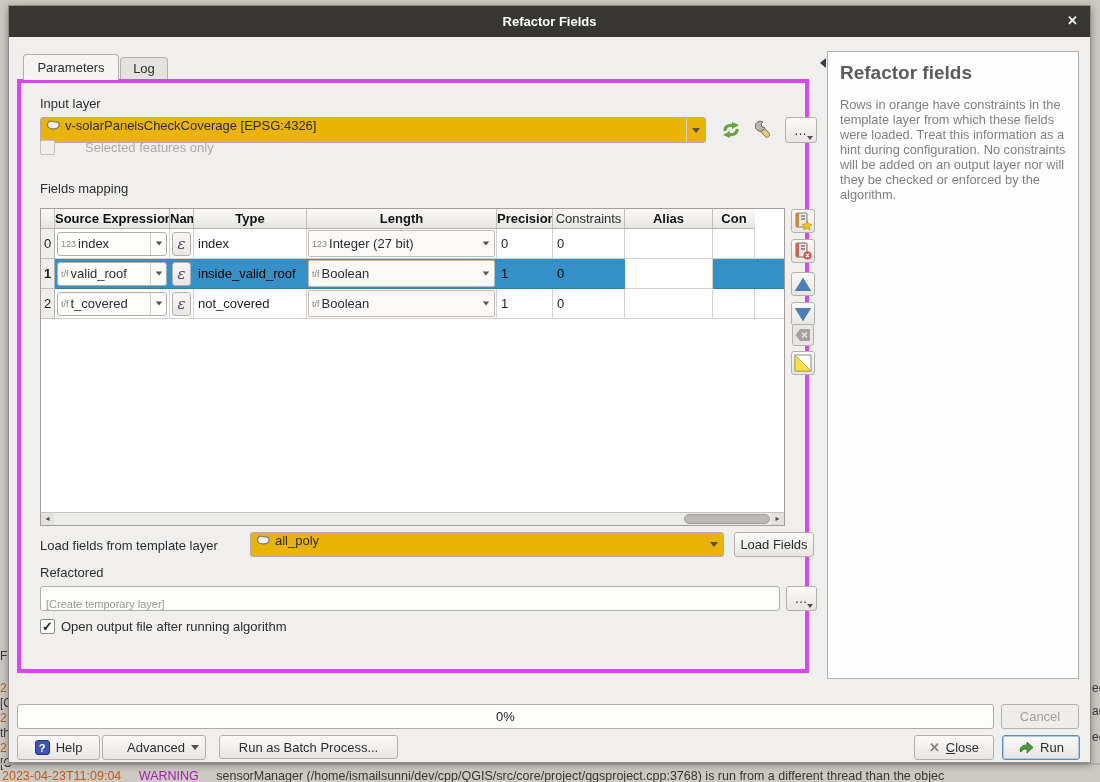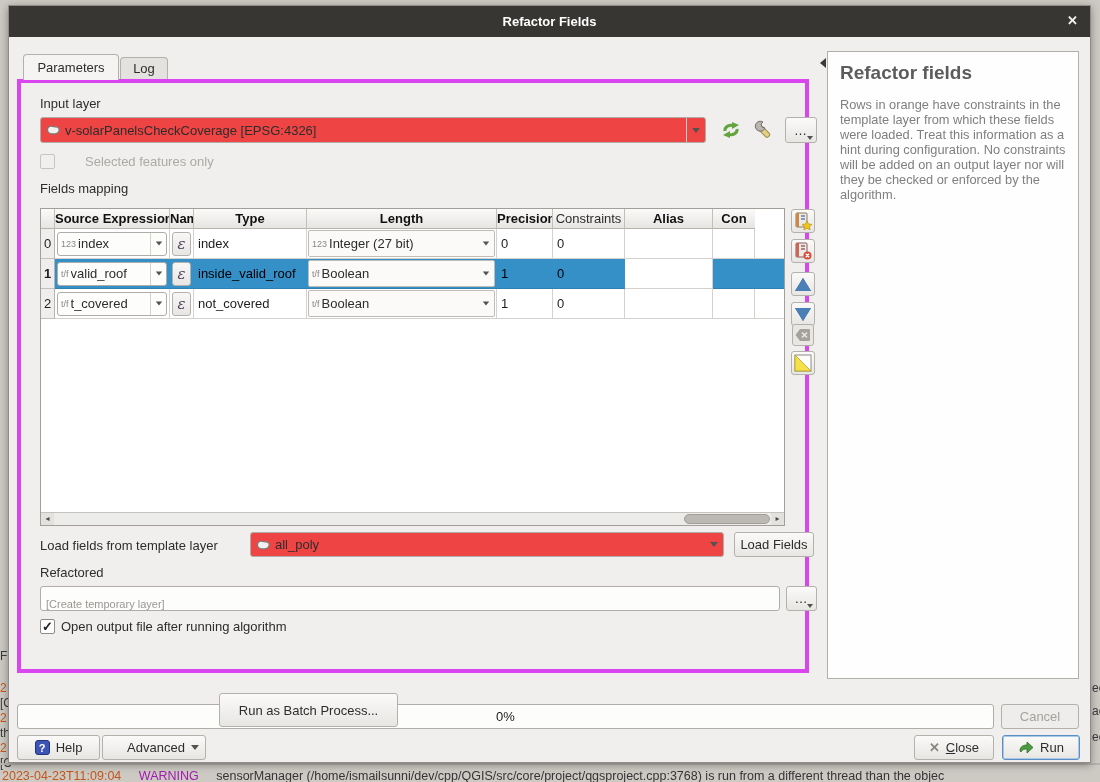--- a/index.html
+++ b/index.html
@@ -31,22 +31,22 @@
          border-radius:4px 4px 0 0; font-size:13px; color:#2e2e2e; text-align:center; }
   #tab-parameters { left:14px; top:48px; width:96px; height:26px; background:#f5f4f2;
                     line-height:25px; z-index:3; }
   #tab-log { left:111px; top:51px; width:48px; height:23px; background:#e4e2df; line-height:22px; z-index:1; }
   #tab-frame { position:absolute; left:8px; top:73px; width:792px; height:594px;
                border:4px solid #d946ef; background:#f0efed; z-index:2; }
 
   .label13 { position:absolute; font-size:13px; color:#2d2d2d; }
 
   
-  .combo { position:absolute; background:#ef4444; border:1px solid #b0ada9; border-radius:3px;
-           display:flex; align-items:center; }
+  .combo { position:absolute; background:#eab308; border:1px solid #b0ada9; border-radius:3px;
+           display:flex; }
   .combo .ctext { font-size:13px; color:#2d2d2d; padding-left:4px; white-space:nowrap; overflow:hidden; flex:1; }
   .combo .arrowbox { width:19px; align-self:stretch; border-left:1px solid #d5d2ce;
                      display:flex; align-items:center; justify-content:center; }
   .tri-down { width:0; height:0; border-left:4px solid transparent; border-right:4px solid transparent;
               border-top:5px solid #55524e; }
   .tri-left { width:0; height:0; border-top:5px solid transparent; border-bottom:5px solid transparent;
               border-right:6px solid #3a3a3a; }
   .layer-icon { margin-left:4px; flex:none; }
 
   
@@ -132,21 +132,21 @@
   #helppanel h1 { font-size:19px; color:#5c5c5c; font-weight:bold; margin-bottom:14px; }
   #helppanel p { font-size:12.8px; color:#7f7f7f; line-height:1.17; margin-bottom:14px; }
 
   
   #progressbar { position:absolute; left:8px; top:698px; width:977px; height:25px; background:#fdfdfc;
                  border:1px solid #b0ada9; border-radius:3px; display:flex; align-items:center;
                  justify-content:center; font-size:13px; color:#1d1d1d; }
   #cancel-btn { left:992px; top:698px; width:78px; height:25px; color:#a5a29e; background:#eeedeb; }
   #help-btn { left:8px; top:729px; width:83px; height:25px; }
   #advanced-btn { left:93px; top:729px; width:104px; height:25px;padding-left:18px; }
-  #batch-btn { left:210px; top:687px; width:179px; height:34px; }
+  #batch-btn { left:210px; top:729px; width:179px; height:24px; }
   #close-btn { left:905px; top:729px; width:80px; height:25px; }
   #run-btn { left:993px; top:729px; width:78px; height:25px; border:1px solid #5a8fc4;
              box-shadow:0 0 0 1px #a8c8e8 inset; }
   .qicon { width:16px; height:16px; flex:none; }
   #help-btn .qmark { width:15px; height:15px; background:#3c55b4; border:1px solid #22347c;
                      border-radius:3px; color:#fff; font-size:11px; font-weight:bold; text-align:center;
                      line-height:14px; }
   .xglyph { color:#8a8782; font-size:13px; font-weight:bold; }
   .firstletter-underline::first-letter { text-decoration:underline; }
 </style>
@@ -209,21 +209,21 @@
         <svg width="22" height="22" viewBox="0 0 22 22">
           <rect x="8" y="7" width="12" height="5" rx="2" transform="rotate(45 8 7)" fill="#e4d089" stroke="#9a8a4a" stroke-width="1"></rect>
           <path d="M9,3 a5,5 0 1 0 2,6 l-3,-1 l-1,-3 Z" fill="#b9b6b2" stroke="#6e6b67" stroke-width="1"></path>
         </svg>
       </div>
       <div class="toolbtn" style="left:764px; top:34px; width:32px; height:26px;">
         <span class="dots">…</span>
         <span class="dots-arrow"></span>
       </div>
 
-      <div class="checkrow" style="left:19px; top:71px;gap:30px;">
+      <div class="checkrow" style="left:19px; top:57px;gap:30px;">
         <span class="checkbox disabled"></span>
         <span class="checklabel disabled">Selected features only</span>
       </div>
 
       <span class="label13" style="left:19px; top:98px;">Fields mapping</span>
 
       <div id="ftable">
         <div class="tgrid" id="thead">
             <div class="hcell"></div>
             <div class="hcell">Source Expression</div>

